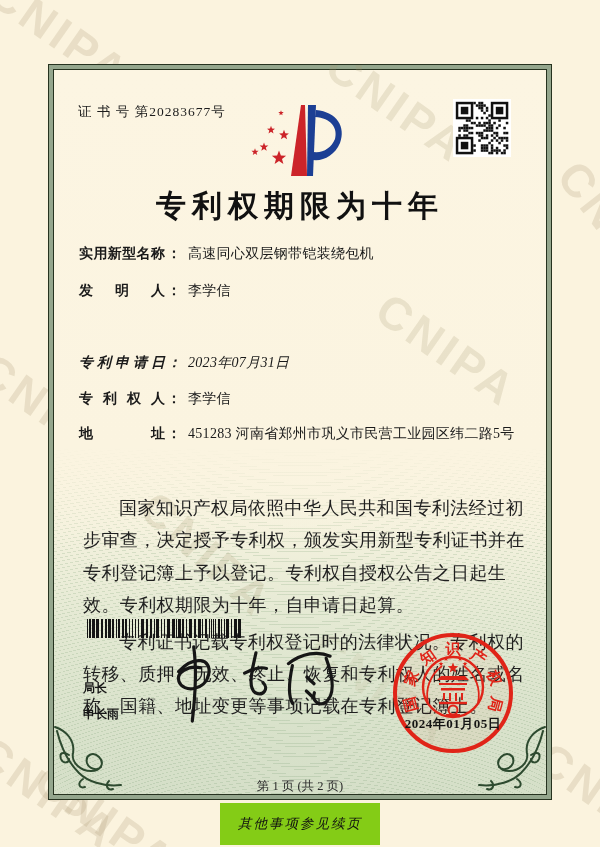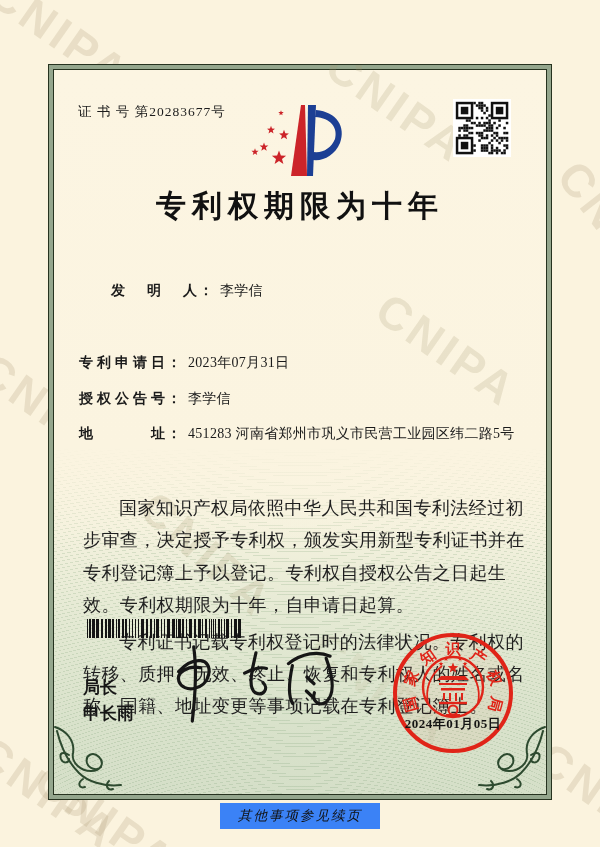--- a/index.html
+++ b/index.html
@@ -42,37 +42,37 @@
   }
   .row{position:absolute;left:30px;right:20px;font-size:14px;color:#1a1a1a;white-space:nowrap;}
   .lbl{display:inline-block;width:86px;text-align:justify;text-align-last:justify;font-weight:600;vertical-align:bottom;}
   .colon{margin:0 7px 0 2px;font-weight:600;}
   .val{letter-spacing:.3px;}
   .grp2{position:absolute;left:228px;top:0;}
   .paras{position:absolute;left:34px;right:24px;top:427px;color:#1f1f1f;}
   .paras p{margin:0 0 4px 0;font-size:18px;line-height:1.8;text-indent:2em;letter-spacing:.4px;}
   .barcode{position:absolute;left:37px;top:554px;width:160px;height:19px;}
   .director{position:absolute;left:34px;top:610px;font-family:"Liberation Sans","DejaVu Sans",sans-serif;
-    font-size:17px;font-weight:600;color:#161616;line-height:26px;}
+    font-size:12px;font-weight:600;color:#161616;line-height:26px;}
   .signature{position:absolute;left:112px;top:578px;transform:rotate(-2deg);}
   .seal{position:absolute;left:344px;top:568px;width:120px;height:120px;border-radius:50%;
     border:4.5px solid #e02418;background:rgba(235,70,45,.05);box-sizing:border-box;}
   .seal-ch{position:absolute;left:50%;top:50%;width:18px;height:18px;margin:-9px 0 0 -9px;
     display:flex;align-items:center;justify-content:center;
     font-weight:700;font-size:15px;color:#e02418;transform-origin:center;}
   .emblem{position:absolute;left:50%;top:14px;transform:translateX(-50%);}
   .seal-date{position:absolute;left:0;right:0;bottom:16px;text-align:center;
     font-size:13px;font-weight:700;color:#141414;letter-spacing:.5px;z-index:2;}
   .page-info{position:absolute;left:0;right:0;top:713px;text-align:center;font-size:12.5px;color:#2a2a2a;}
   .corner{position:absolute;bottom:2px;z-index:4;}
   .corner.right{right:2px;}
   .corner.left{left:2px;transform:scaleX(-1);}
   .foot-note{
     position:absolute;left:50%;top:803px;transform:translateX(-50%);
-    background:#3b82f6;padding:4px 18px;z-index:2;
+    background:#84cc16;padding:12px 18px;z-index:2;
     font-size:13.5px;color:#111;letter-spacing:2px;font-style:italic;
   }
 </style>
 </head>
 <body>
 
 <div class="wm" style="left:-20px;top:6px;">CNIPA</div>
 <div class="wm" style="left:537px;top:203px;transform:rotate(52deg);">CNIPA</div>
 <div class="wm" style="left:-30px;top:383px;">CNIPA</div>
 <div class="wm" style="left:-32px;top:766px;">CNIPA</div>
@@ -230,28 +230,31 @@
           <rect x="40.3" y="5.3" width="12.5" height="12.5" fill="#fff"></rect>
           <rect x="42.8" y="7.8" width="7.5" height="7.5" fill="#111"></rect>
           <rect x="2.8" y="37.8" width="17.5" height="17.5" fill="#111"></rect>
           <rect x="5.3" y="40.3" width="12.5" height="12.5" fill="#fff"></rect>
           <rect x="7.8" y="42.8" width="7.5" height="7.5" fill="#111"></rect>
         </svg>
     </div>
 
     <div class="title">专利权期限为十年</div>
 
-    <div class="row" style="top:217px;margin-left:32px;">
+    <div class="row" style="top:180px;">
+      <span class="lbl">实用新型名称</span><span class="colon">：</span><span class="val">高速同心双层钢带铠装绕包机</span>
+    </div>
+    <div class="row" style="top:217px;">
       <span class="lbl">发明人</span><span class="colon">：</span><span class="val">李学信</span>
     </div>
-    <div class="row" style="top:289px;">
+    <div class="row" style="top:289px;font-style:italic;">
       <span class="lbl">专利申请日</span><span class="colon">：</span><span class="val">2023年07月31日</span>
     </div>
     <div class="row" style="top:325px;">
-      <span class="lbl">授权公告号</span><span class="colon">：</span><span class="val">李学信</span>
+      <span class="lbl">专利权人</span><span class="colon">：</span><span class="val">李学信</span>
     </div>
     <div class="row" style="top:360px;">
       <span class="lbl">地址</span><span class="colon">：</span><span class="val">451283 河南省郑州市巩义市民营工业园区纬二路5号</span>
     </div>
 
     <div class="paras">
       <p>国家知识产权局依照中华人民共和国专利法经过初步审查，决定授予专利权，颁发实用新型专利证书并在专利登记簿上予以登记。专利权自授权公告之日起生效。专利权期限为十年，自申请日起算。</p>
       <p>专利证书记载专利权登记时的法律状况。专利权的转移、质押、无效、终止、恢复和专利权人的姓名或名称、国籍、地址变更等事项记载在专利登记簿上。</p>
     </div>
 
@@ -347,20 +350,21 @@
         <path d="M24,42 v7 M30,42 v8 M36,42 v8 M42,42 v7" stroke-width="2"></path>
         <path d="M19,52 h28" stroke-width="2.4"></path>
         <circle cx="33" cy="59" r="4.5" stroke-width="2"></circle>
         <path d="M26,64 h14" stroke-width="2"></path>
         <path d="M8,52 C5,38 10,24 22,15" stroke-width="1.8"></path>
         <path d="M58,52 C61,38 56,24 44,15" stroke-width="1.8"></path>
       </svg>
       <div class="seal-date">2024年01月05日</div>
     </div>
 
+    <div class="page-info">第 1 页 (共 2 页)</div>
 
     <svg class="corner right" width="80" height="74" viewBox="0 0 80 74" fill="none" stroke="#2d4a2f" stroke-width="2" stroke-linecap="round">
       <path d="M76,4 C64,8 56,18 58,30 C60,40 50,48 40,48"></path>
       <path d="M40,48 C30,48 26,40 32,34 C38,28 46,32 44,40 C42,46 34,48 30,44"></path>
       <path d="M74,8 C70,24 64,38 52,50 C44,58 28,64 10,62"></path>
       <path d="M62,32 C68,28 72,30 70,36 C68,41 62,40 62,36"></path>
       <path d="M48,56 C54,60 52,66 46,64"></path>
       <path d="M22,58 C26,62 24,68 18,66"></path>
     </svg>
     <svg class="corner left" width="80" height="74" viewBox="0 0 80 74" fill="none" stroke="#2d4a2f" stroke-width="2" stroke-linecap="round">

